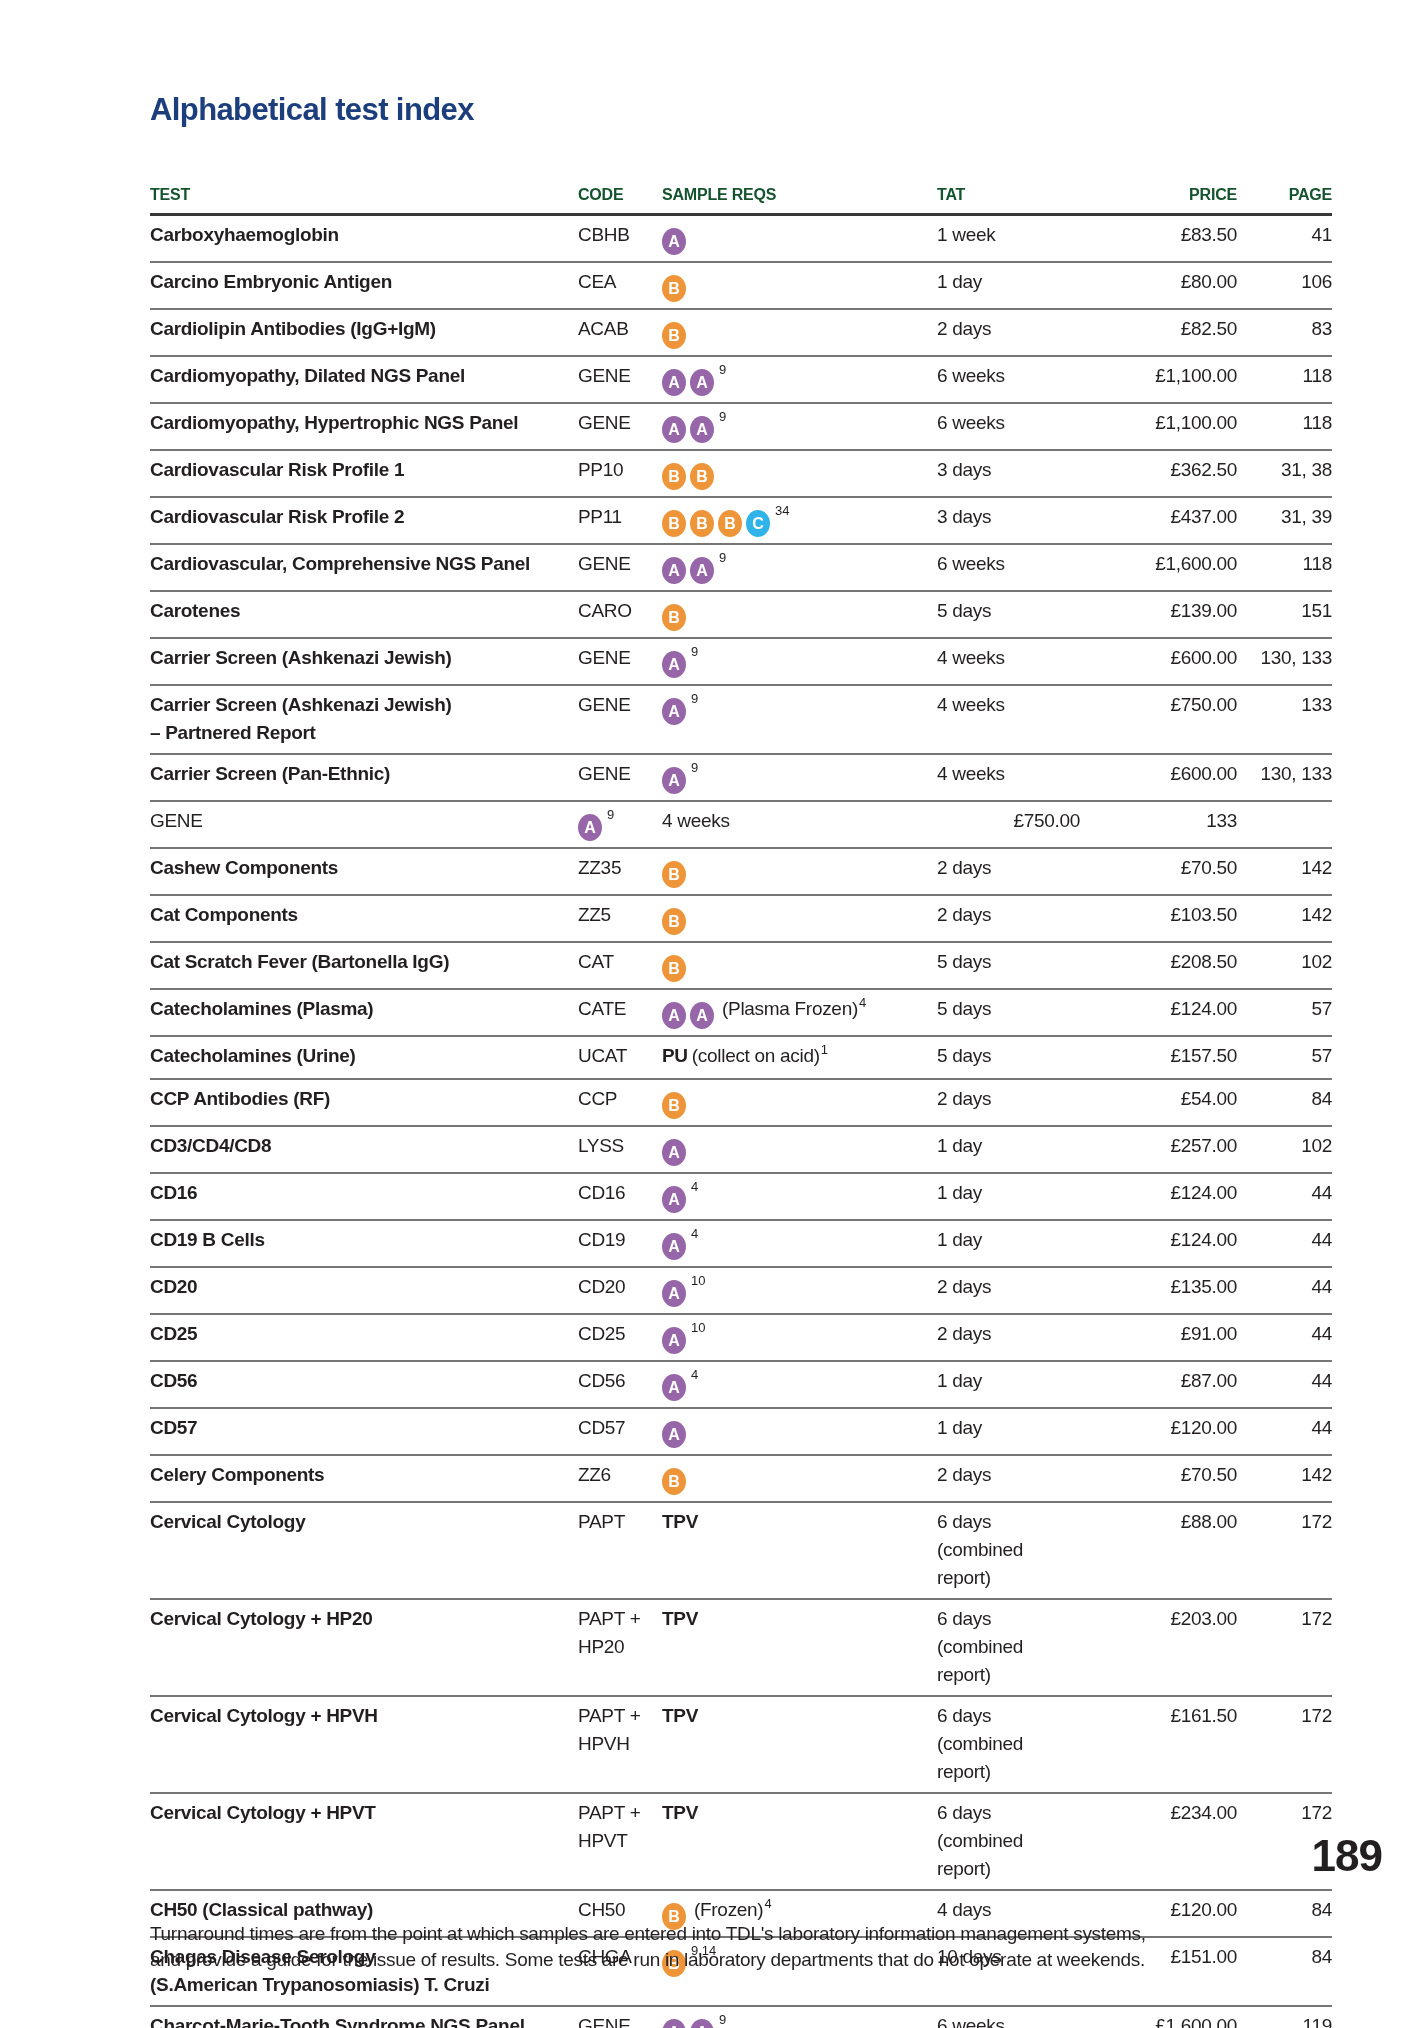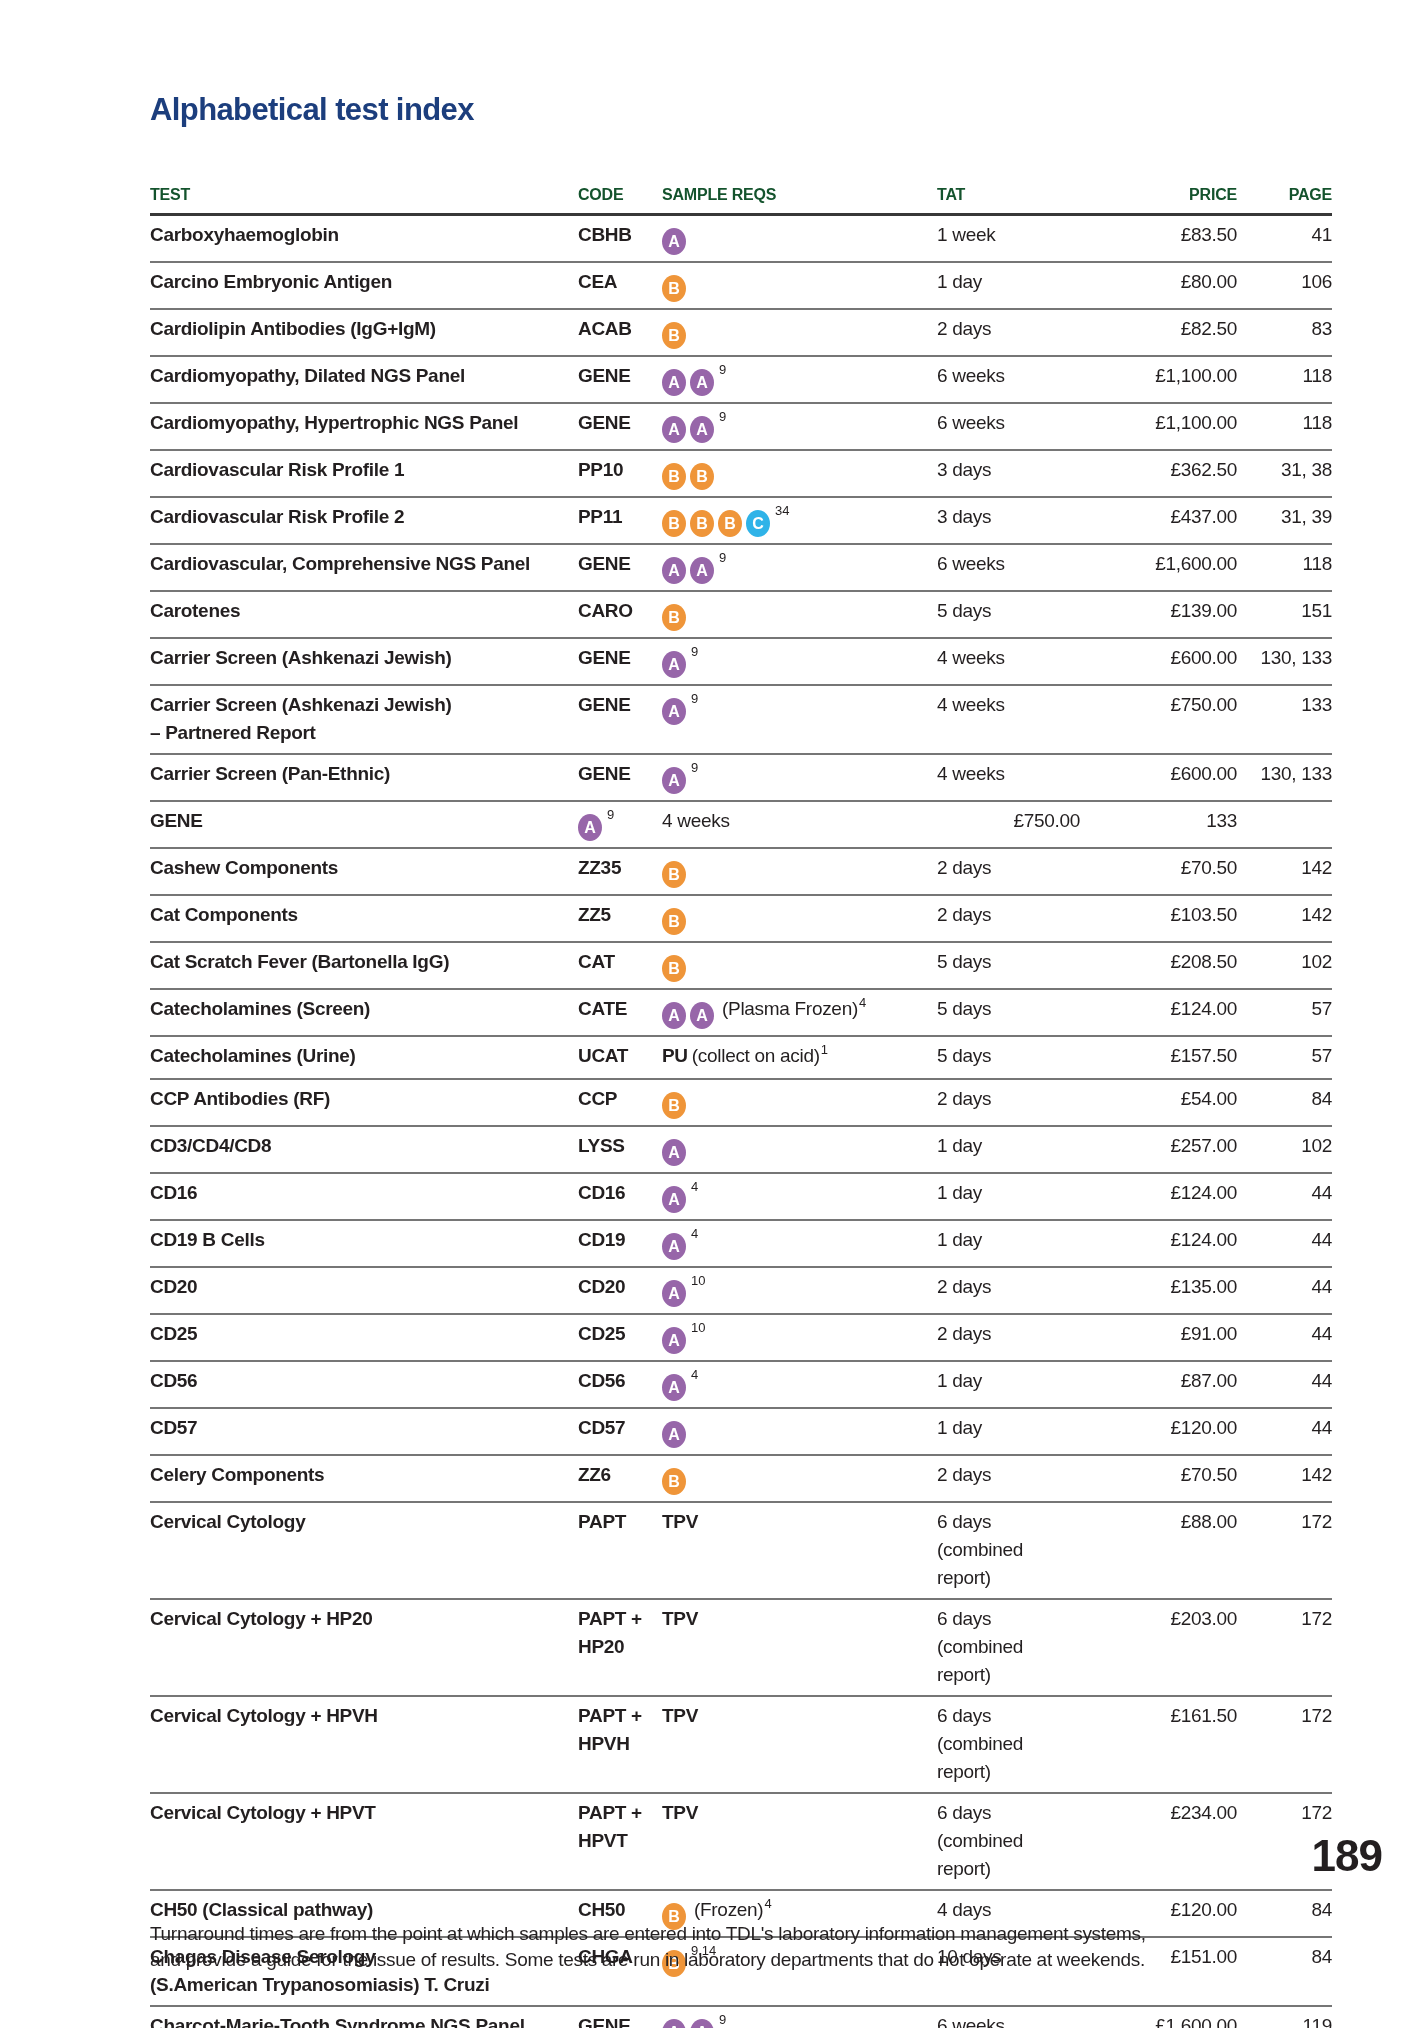--- a/index.html
+++ b/index.html
@@ -29,21 +29,21 @@
   }
   .th-right { text-align:right; }
 
   .row {
     padding:5px 0 6px 0;
     border-bottom:2px solid #767676;
   }
   .cell { font-size:19px; line-height:28px; letter-spacing:-0.3px; }
   .cell div { line-height:28px; }
   .c-test { font-weight:bold; padding-right:10px; }
-  .c-code { font-weight:bold; }
+  .c-code { font-weight:normal; }
   .c-tat, .c-price, .c-page { font-weight:normal; }
   .c-price { text-align:right; }
   .c-page { text-align:right; }
 
   .badge {
     display:inline-block; width:24px; height:27px;
     border-radius:50%;
     color:#ffffff; font-weight:bold; font-size:16px;
     text-align:center; line-height:27px;
     margin-right:4px; vertical-align:-6px;
@@ -298,21 +298,21 @@
           </div>
           <div class="cell c-sample"><span class="badge" style="background: rgb(239, 149, 57);">B</span></div>
           <div class="cell c-tat">
             <div>5 days</div>
           </div>
           <div class="cell c-price">£208.50</div>
           <div class="cell c-page">102</div>
         </div>
         <div class="row grid-cols">
           <div class="cell c-test">
-            <div>Catecholamines (Screen)</div>
+            <div>Catecholamines (Plasma)</div>
           </div>
           <div class="cell c-code">
             <div>CATE</div>
           </div>
           <div class="cell c-sample"><span class="badge" style="background: rgb(151, 102, 169);">A</span><span class="badge" style="background: rgb(151, 102, 169);">A</span><span class="req-text">(Plasma Frozen)</span><span class="sup">4</span></div>
           <div class="cell c-tat">
             <div>5 days</div>
           </div>
           <div class="cell c-price">£124.00</div>
           <div class="cell c-page">57</div>

